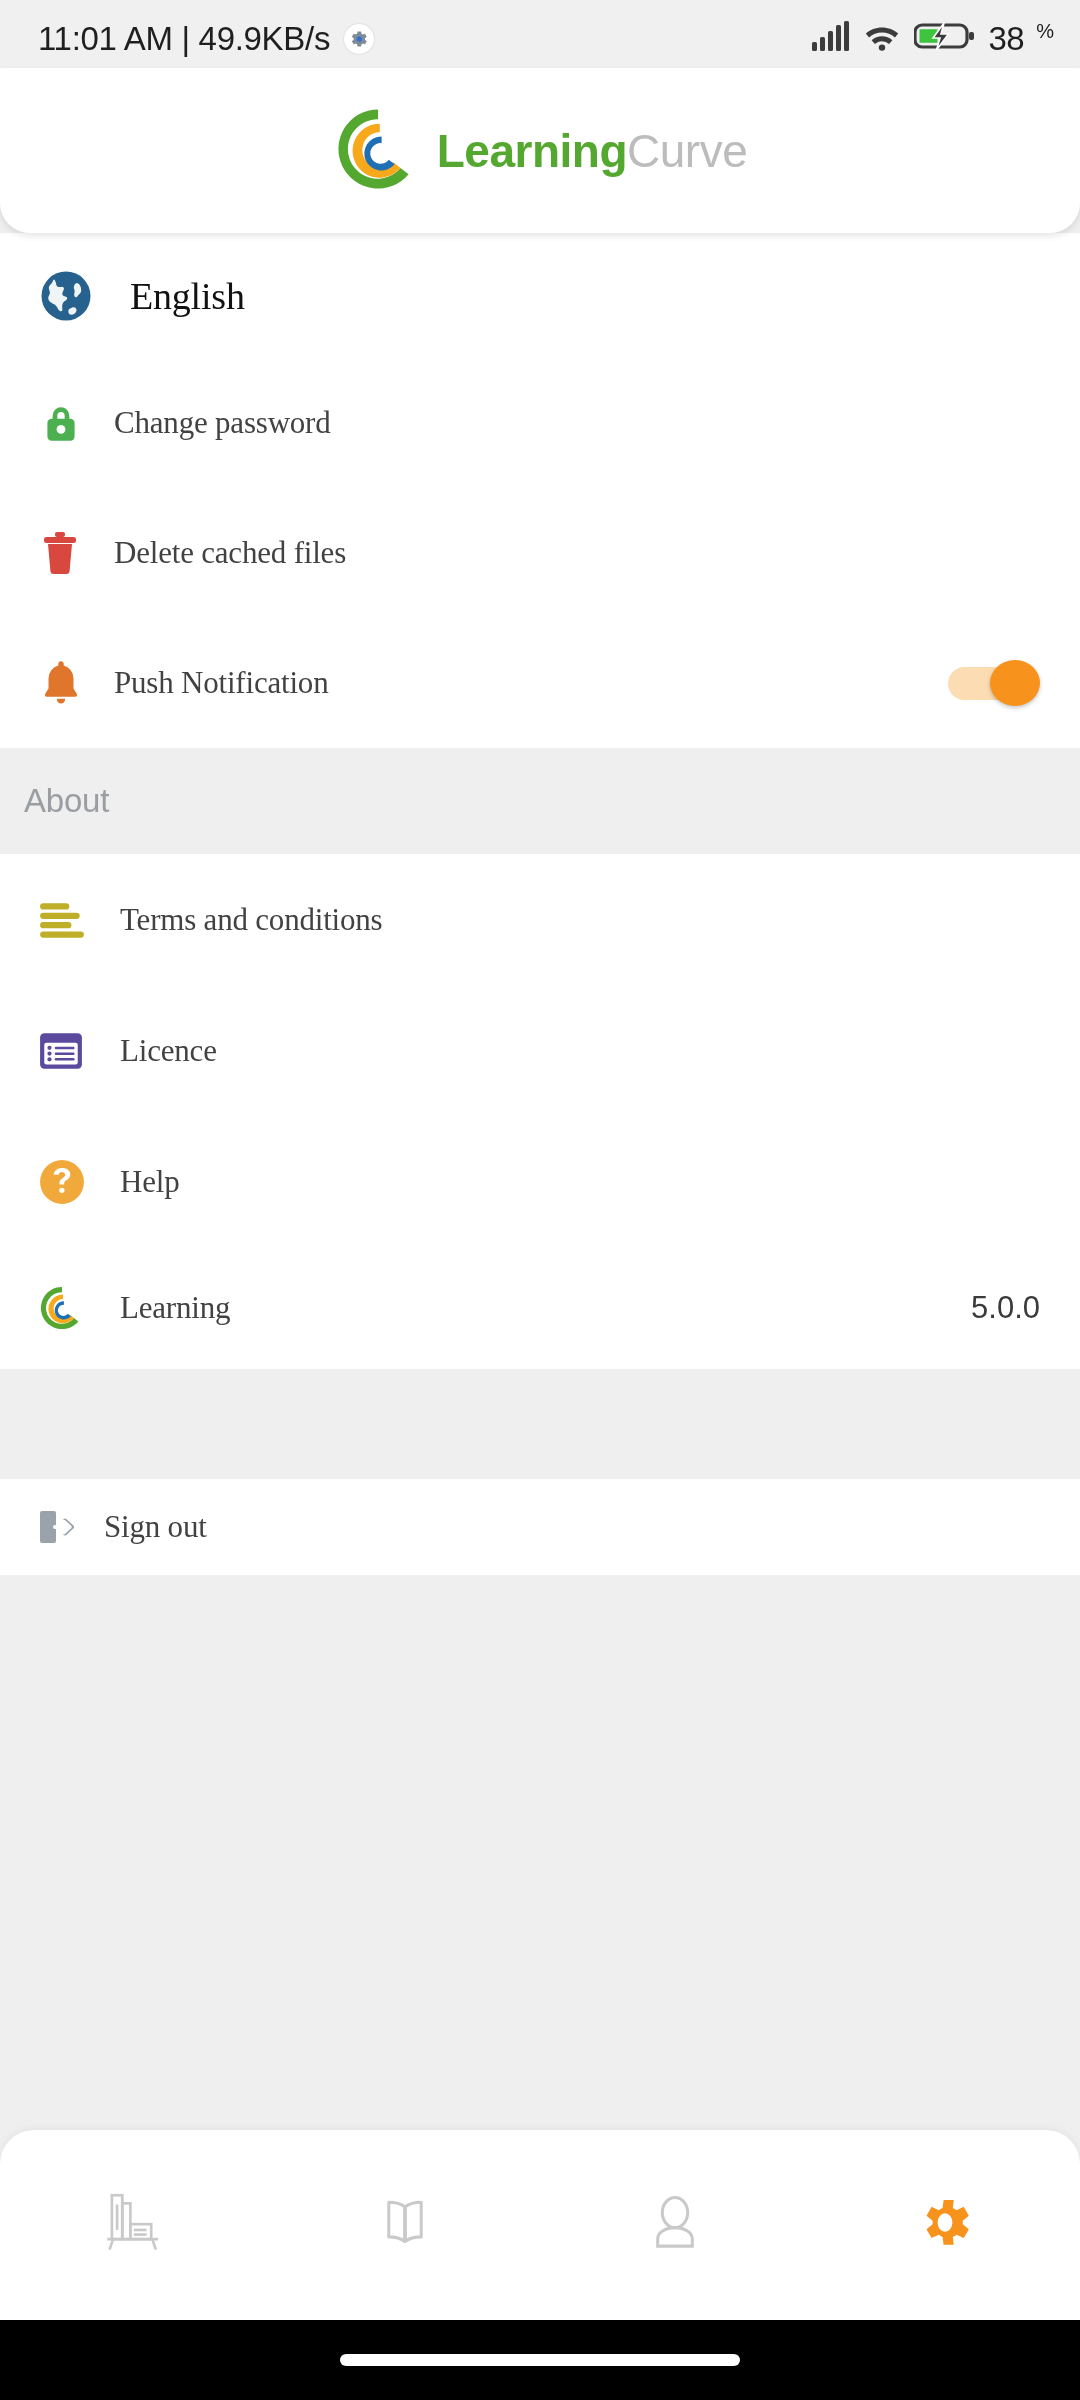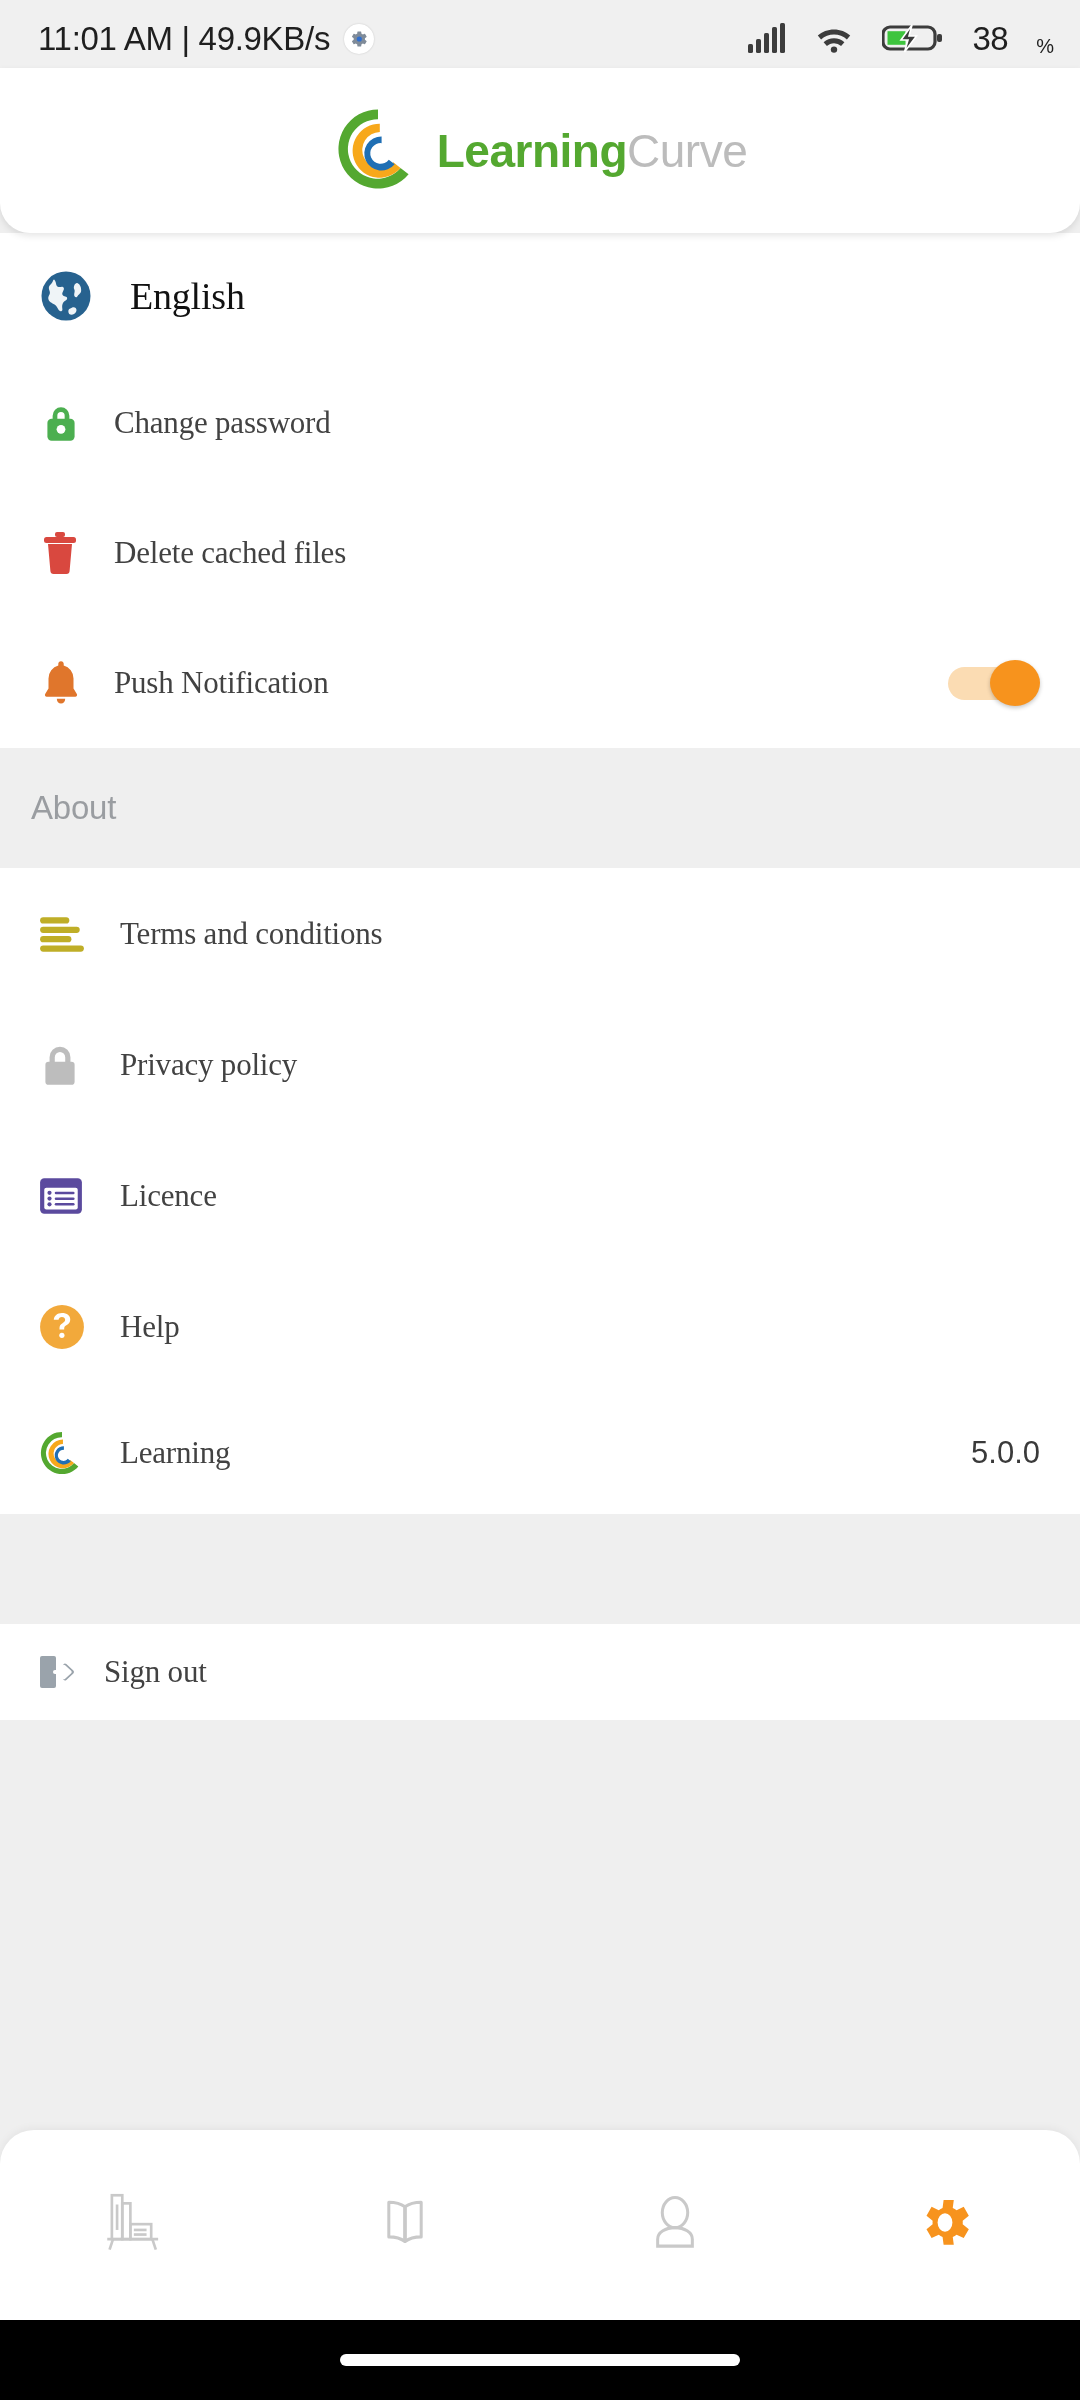--- a/index.html
+++ b/index.html
@@ -21,21 +21,21 @@
   .sb-left{ display:flex; align-items:center; gap:14px; }
   .sb-clock{
     font-size:33px; color:#1f1f1f; letter-spacing:-0.3px;
     font-family:"Liberation Sans", sans-serif;
   }
   .sb-badge{
     width:30px; height:30px; border-radius:50%; background:#ffffff;
     display:flex; align-items:center; justify-content:center;
     box-shadow:0 0 2px rgba(0,0,0,.18);
   }
-  .sb-right{ display:flex; align-items:flex-end; gap:28px; }
+  .sb-right{ display:flex; align-items:flex-start; gap:12px; }
   .sb-batt-txt{ font-size:33px; color:#1f1f1f; letter-spacing:-0.5px; }
   .sb-batt-pct{ font-size:20px; color:#1f1f1f; }
 
   
   .headercard{
     position:absolute; top:68px; left:0; width:1080px; height:165px;
     background:#ffffff;
     border-bottom-left-radius:30px; border-bottom-right-radius:30px;
     box-shadow:0 3px 7px rgba(0,0,0,0.10);
     display:flex; align-items:center; justify-content:center;
@@ -75,22 +75,22 @@
   .row-std .label{ margin-left:12px; }
   .row-about{ height:131px; }
   .row-about .label{ margin-left:18px; }
   .row-version{ height:122px; }
   .row-version .label{ margin-left:18px; }
   .row-signout{ height:96px; }
   .row-signout .ico{ width:52px; min-width:52px; }
   .row-signout .label{ margin-left:14px; }
 
   .sectionhead{
-    width:1080px; height:120px; background:#efefef;
-    display:flex; align-items:center; padding-left:31px;
+    width:1080px; height:106px; background:#efefef;
+    display:flex; align-items:center; padding-left:24px;
   }
   .sectionhead span{ font-size:33px; color:#9a9da1; letter-spacing:-0.2px; }
 
   
   .toggle{
     margin-left:auto; width:92px; height:46px; position:relative;
   }
   .toggle .track{
     position:absolute; left:0; top:7px; width:76px; height:33px;
     border-radius:18px; background:#fbdcb3;
@@ -242,29 +242,20 @@
         <svg width="48" height="40" viewBox="0 0 46 38">
           <rect x="2" y="3" width="28" height="6" rx="3" fill="#bfae27"></rect>
           <rect x="2" y="12" width="38" height="6" rx="3" fill="#bfae27"></rect>
           <rect x="2" y="21" width="30" height="6" rx="3" fill="#bfae27"></rect>
           <rect x="2" y="30" width="42" height="6" rx="3" fill="#bfae27"></rect>
         </svg>
       </span>
       <span class="label">Terms and conditions</span>
     </div>
 
-    <div class="row row-about">
-      <span class="ico">
-        <svg width="44" height="48" viewBox="0 0 42 46">
-          <path d="M11 21v-5.5a10 10 0 0 1 20 0V21h-5v-5.5a5 5 0 1 0-10 0V21Z" fill="#bdbdbd"></path>
-          <rect x="7" y="20" width="28" height="22" rx="3" fill="#bdbdbd"></rect>
-        </svg>
-      </span>
-      <span class="label">Privacy policy</span>
-    </div>
 
     <div class="row row-about">
       <span class="ico">
         <svg width="46" height="40" viewBox="0 0 44 38">
           <rect x="2" y="2" width="40" height="34" rx="4" fill="#5b4a9e"></rect>
           <rect x="6" y="11" width="32" height="21" rx="2" fill="#ffffff"></rect>
           <circle cx="11" cy="16" r="2" fill="#5b4a9e"></circle>
           <circle cx="11" cy="21.5" r="2" fill="#5b4a9e"></circle>
           <circle cx="11" cy="27" r="2" fill="#5b4a9e"></circle>
           <rect x="16" y="15" width="19" height="2.4" rx="1.2" fill="#5b4a9e"></rect>

